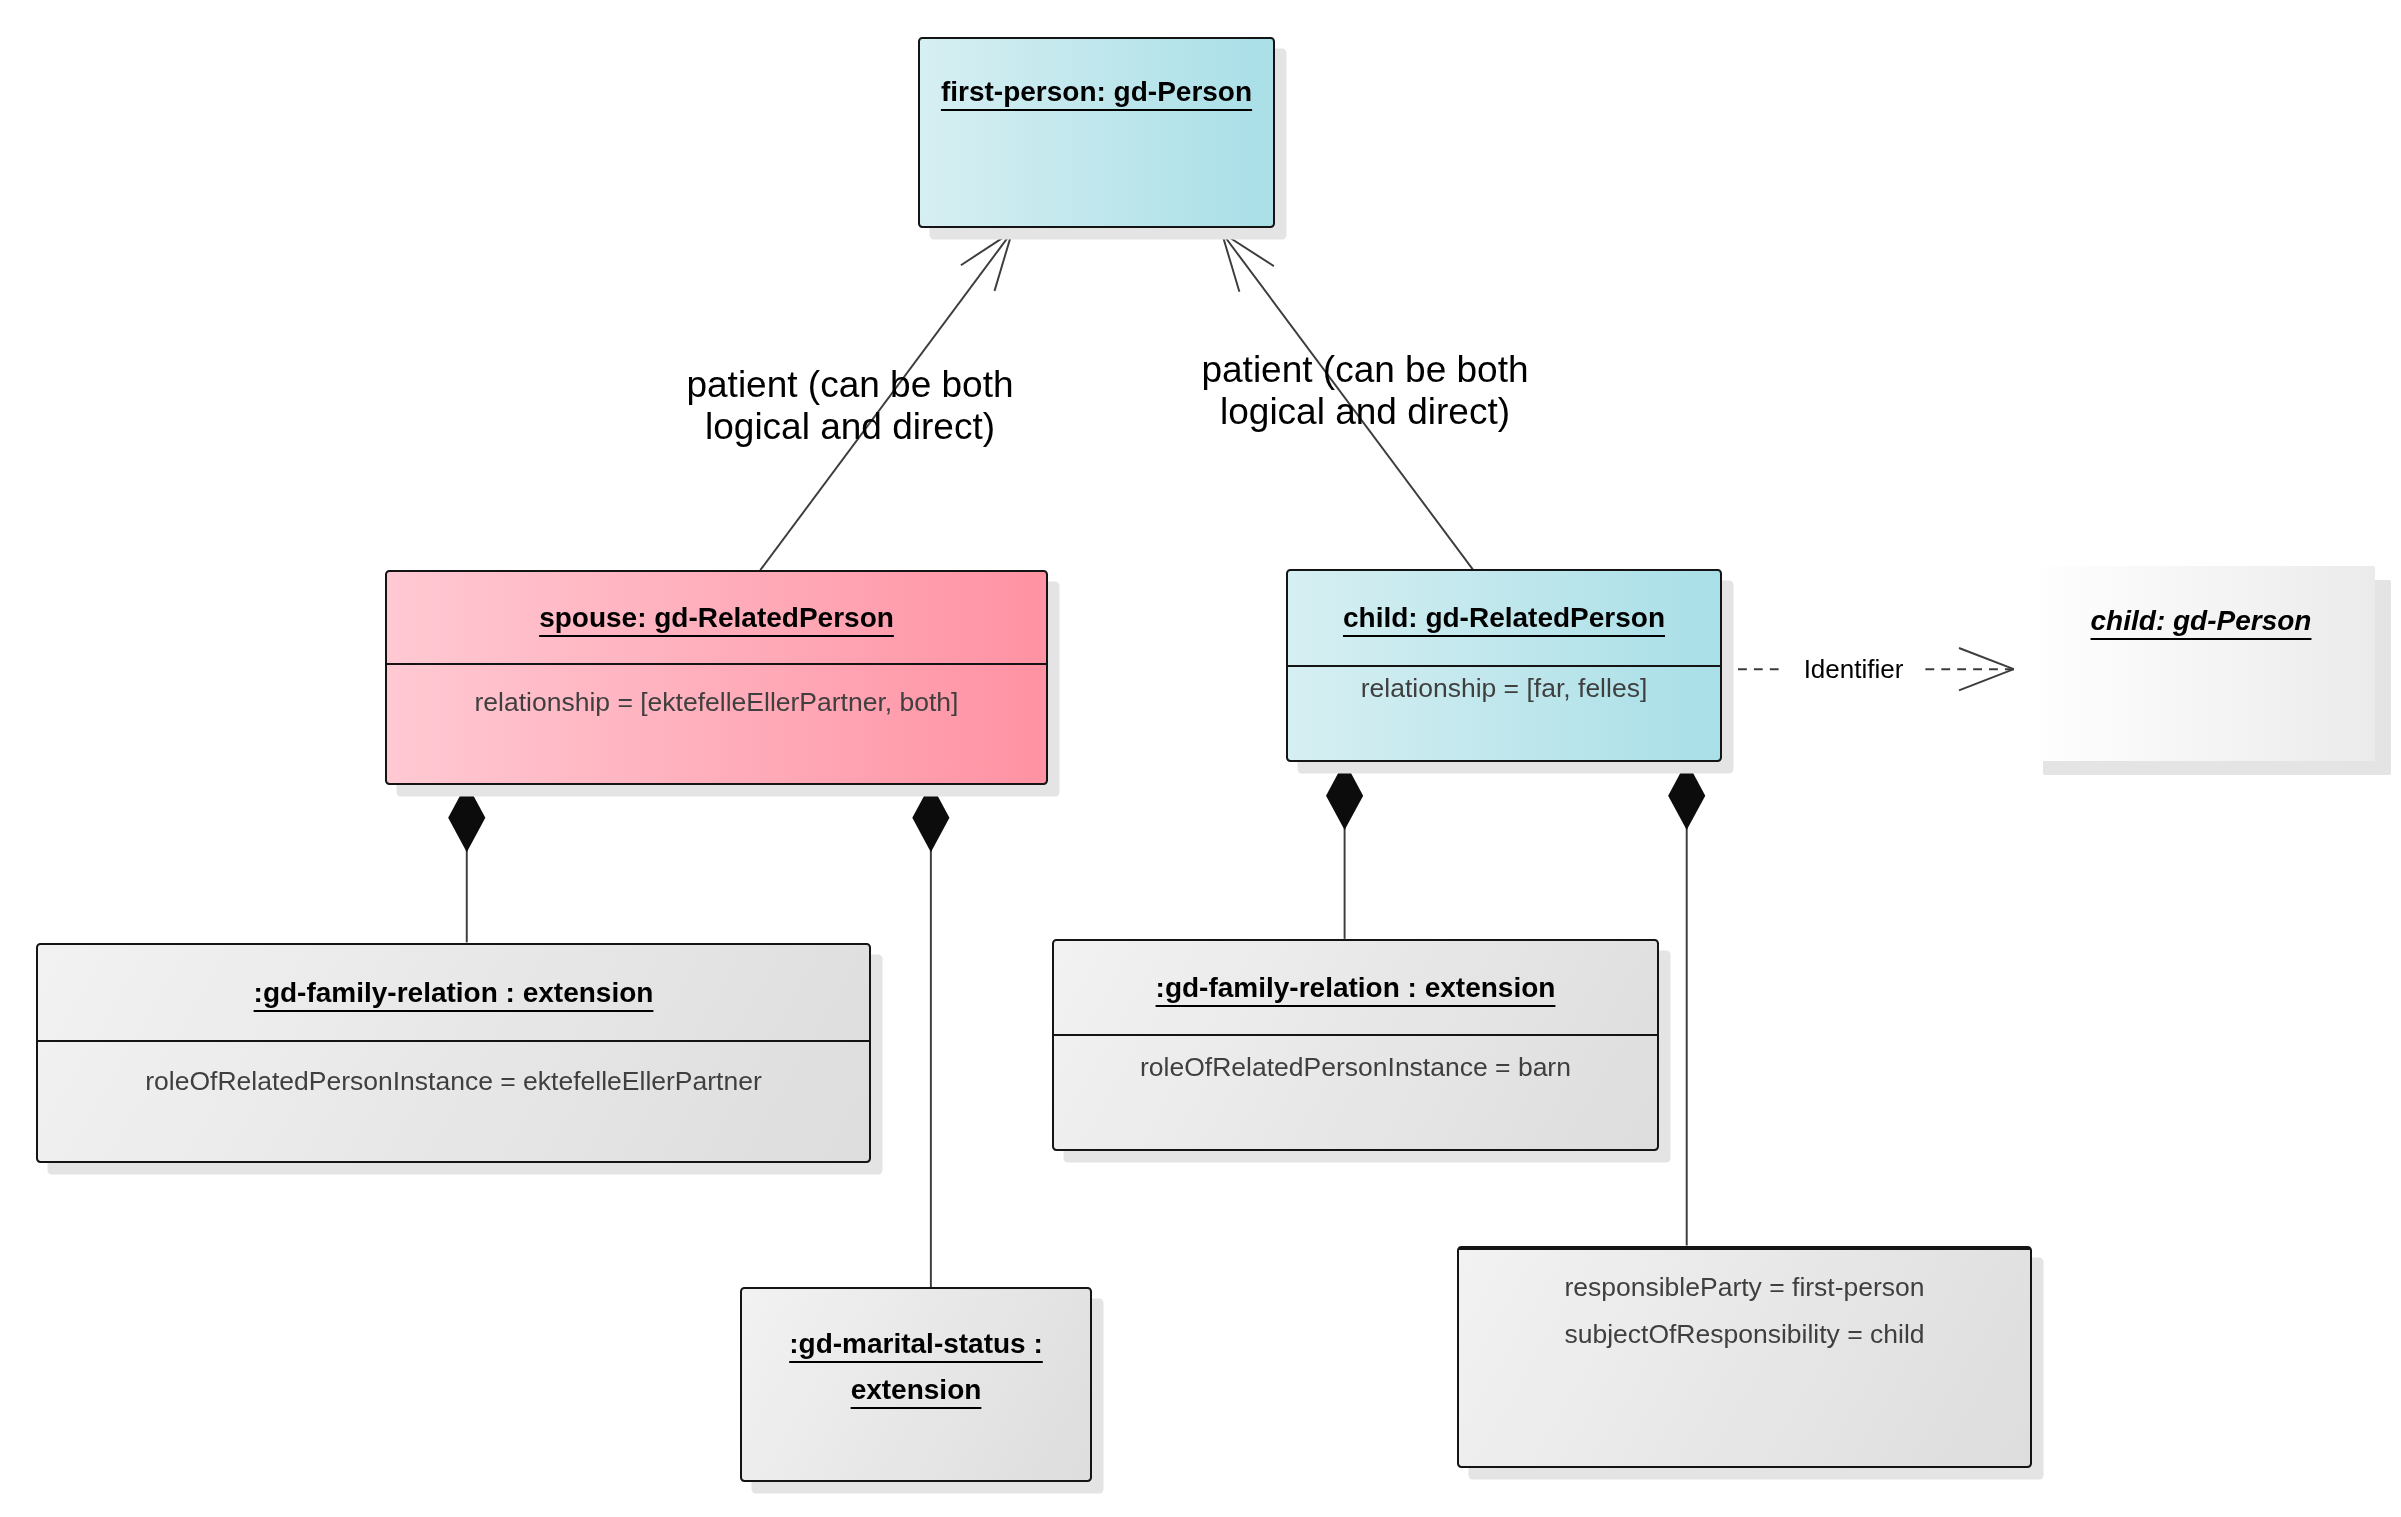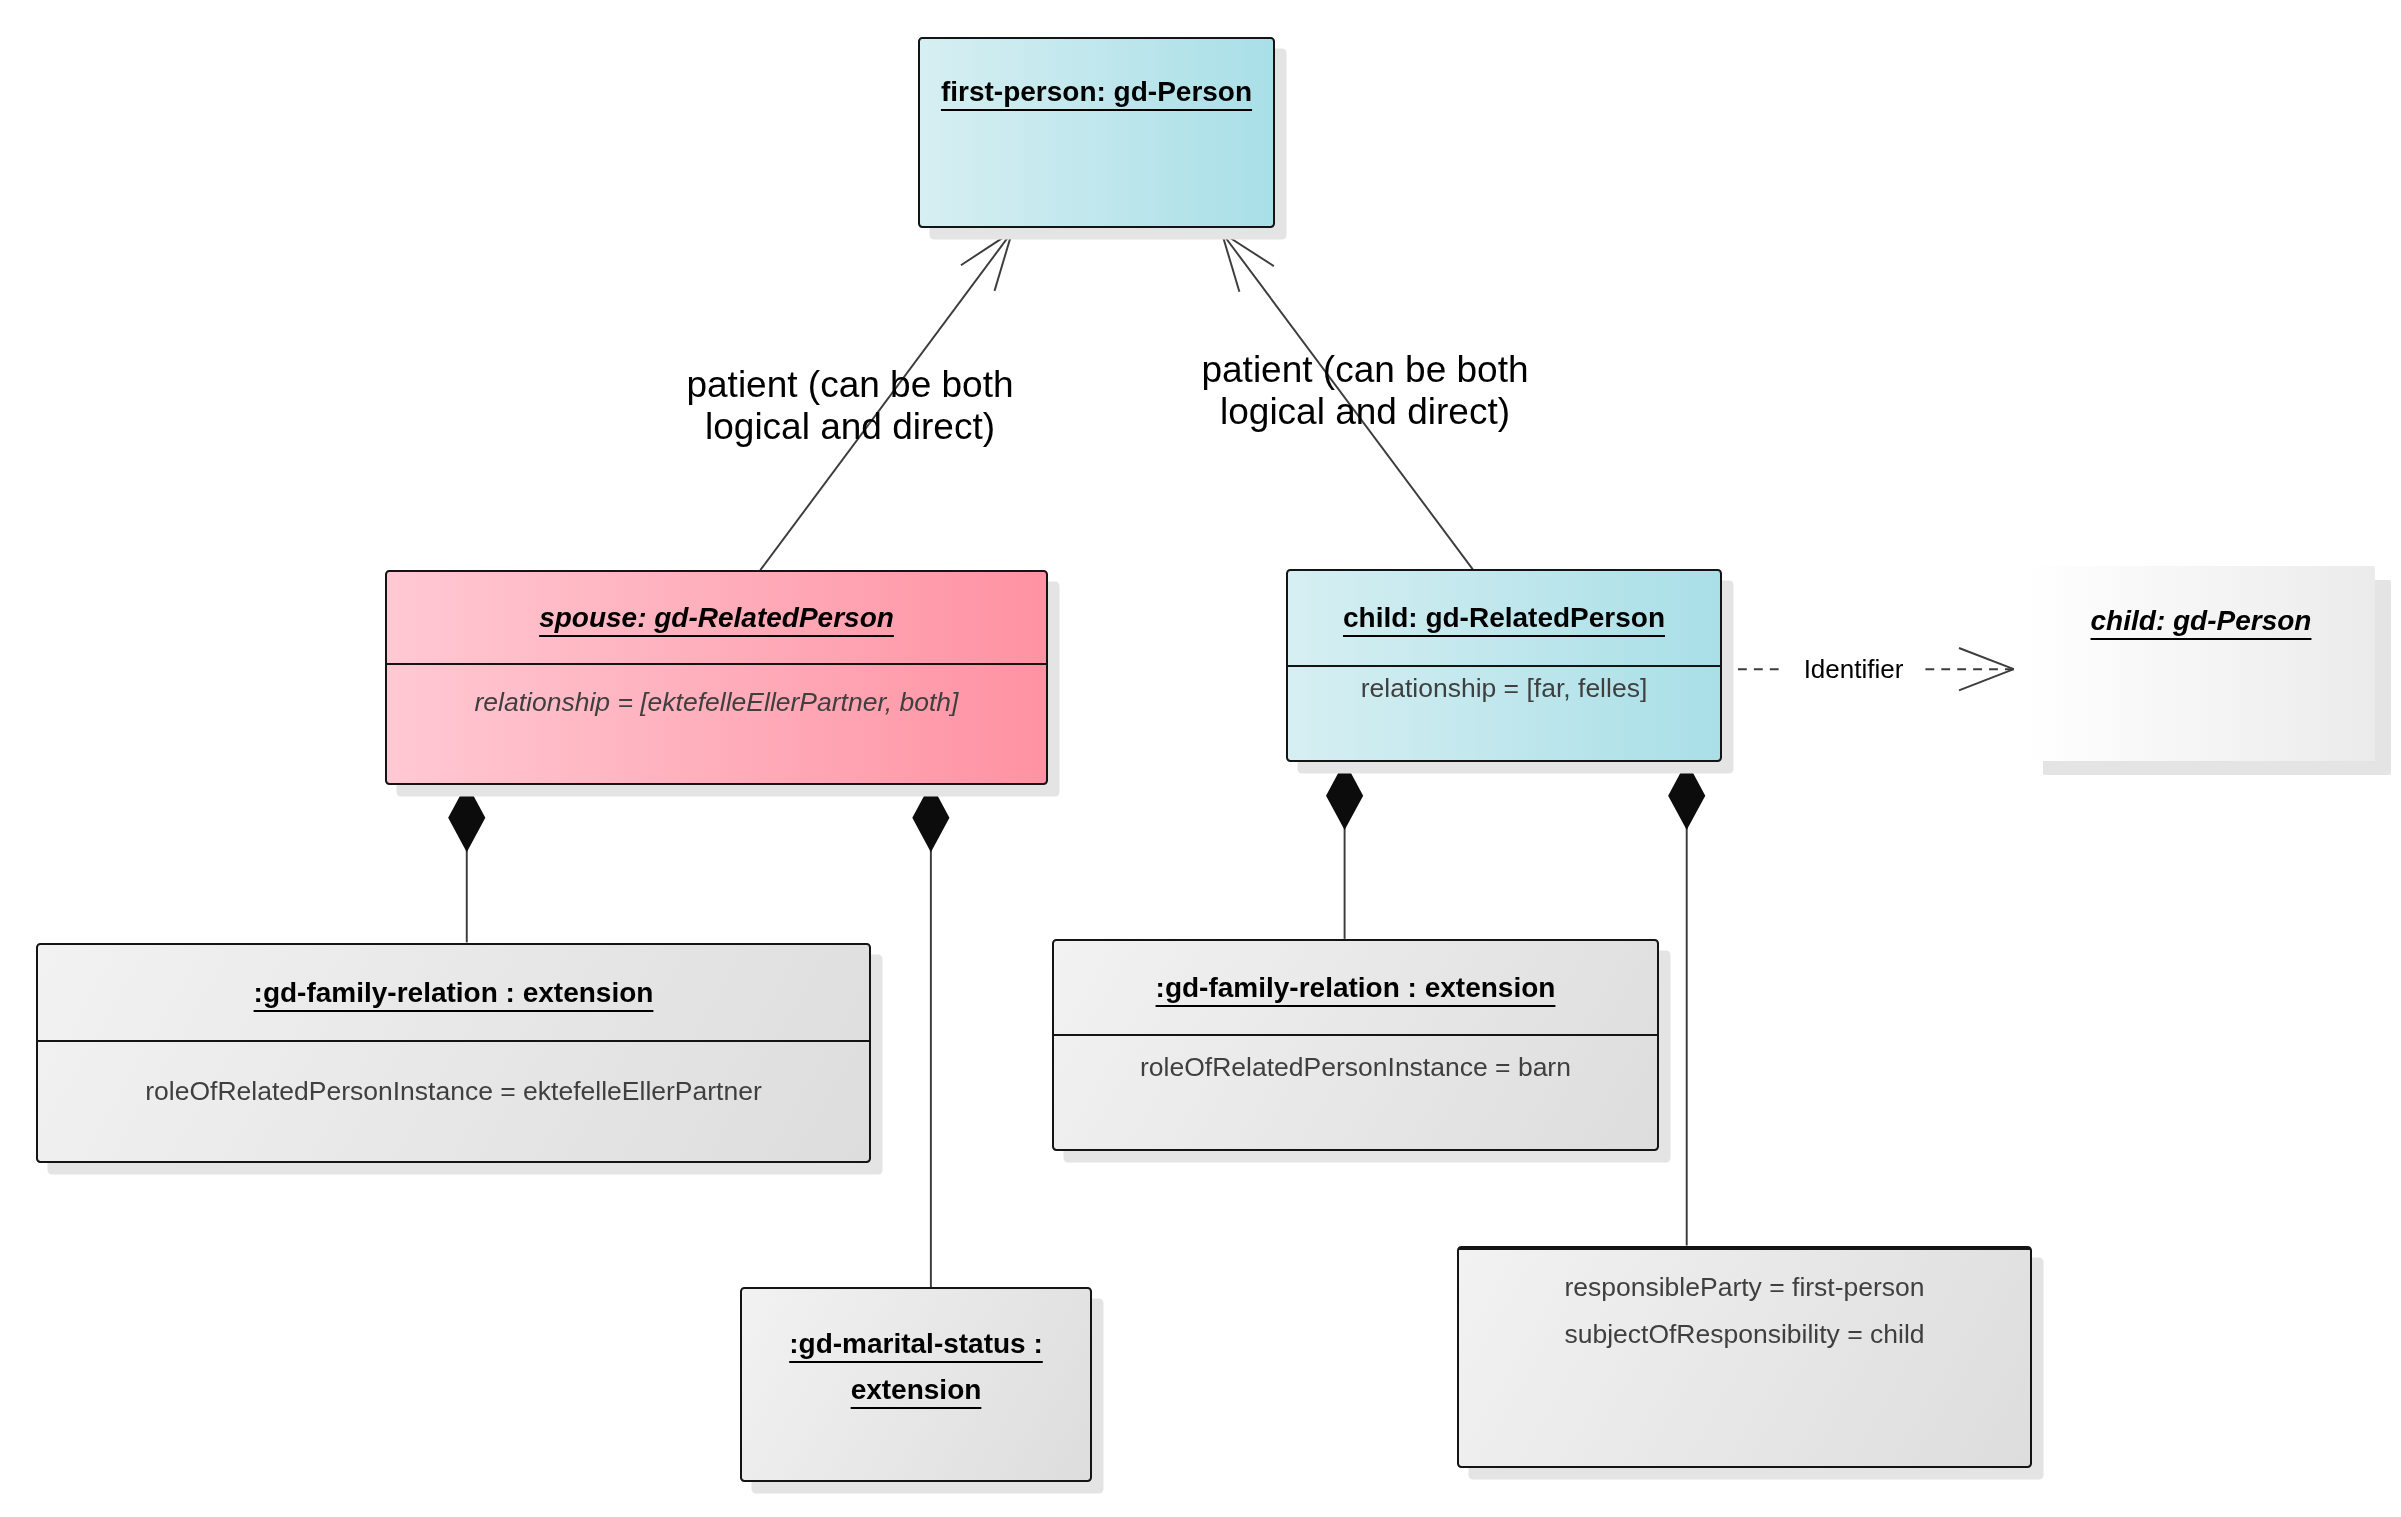--- a/index.html
+++ b/index.html
@@ -31,21 +31,21 @@
     display:flex;align-items:center;justify-content:center;flex-wrap:wrap;
     font-weight:bold;font-size:28px;line-height:46px;color:#000;text-align:center;
     text-decoration:underline;text-decoration-thickness:2.1px;text-underline-offset:8px;
     padding:0 12.4px;
   }
   .node .attrs{
     border-top:2.2px solid var(--node-border);
     font-size:26.5px;color:var(--attr-text);text-align:center;line-height:35px;
   }
   .person-style{background:linear-gradient(to right,var(--person-gradient-start),var(--person-gradient-end));}
-  .spouse-style{background:linear-gradient(to right,var(--spouse-gradient-start),var(--spouse-gradient-end));font-style:italic;}
+  .spouse-style{background:linear-gradient(to right,var(--spouse-gradient-start),var(--spouse-gradient-end));}
   .extension-style{background:linear-gradient(120deg,var(--extension-gradient-start),var(--extension-gradient-end));}
   .plain-style{
     background:linear-gradient(to right,var(--plain-gradient-start),var(--plain-gradient-end));
     border:none;border-radius:1.8px;box-shadow:16px 14px 0 var(--shadow-color);
   }
 
   #n-first-person{left:918px;top:37px;width:357px;height:191px;}
   #n-first-person .title{height:106px;}
 
   #n-spouse{left:385px;top:570px;width:663px;height:215px;}
@@ -54,21 +54,21 @@
 
   #n-child-related{left:1286px;top:569px;width:436px;height:193px;}
   #n-child-related .title{height:94px;}
   #n-child-related .attrs{padding-top:4px;}
 
   #n-child-person{left:2027px;top:566px;width:348px;height:195px;}
   #n-child-person .title{height:110px;font-style:italic;}
 
   #n-family-relation-spouse{left:36px;top:943px;width:835px;height:220px;}
   #n-family-relation-spouse .title{height:95px;}
-  #n-family-relation-spouse .attrs{padding-top:32px;}
+  #n-family-relation-spouse .attrs{padding-top:22px;}
 
   #n-marital-status{left:740px;top:1287px;width:352px;height:195px;}
   #n-marital-status .title{padding-top:32px;align-items:flex-start;}
 
   #n-family-relation-child{left:1052px;top:939px;width:607px;height:212px;}
   #n-family-relation-child .title{height:93px;}
   #n-family-relation-child .attrs{padding-top:14px;}
 
   #n-parental{left:1457px;top:1246px;width:575px;height:222px;}
   #n-parental .title{height:95px;}

